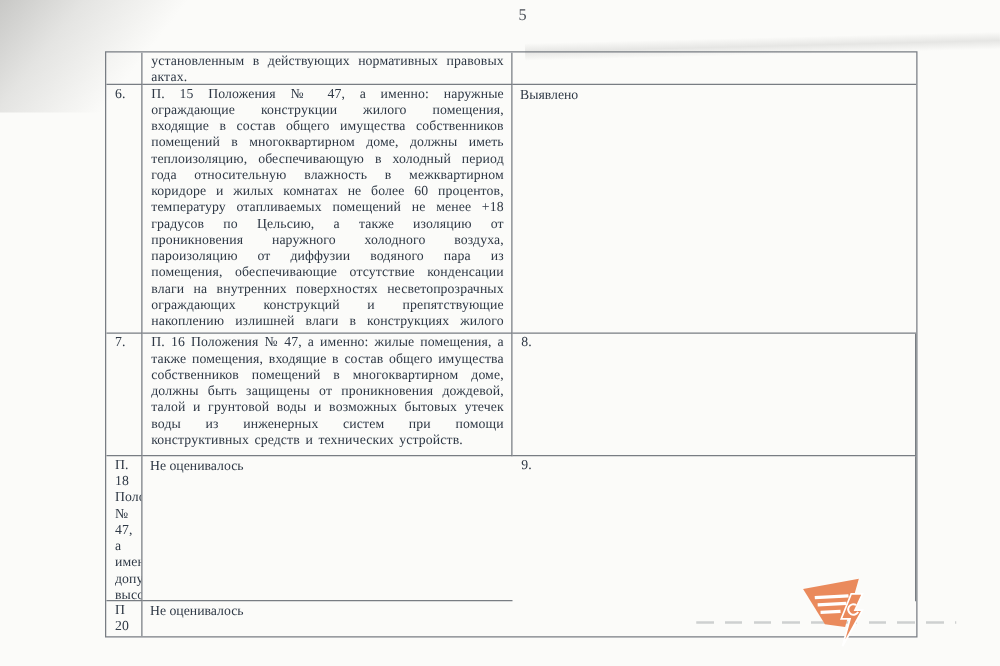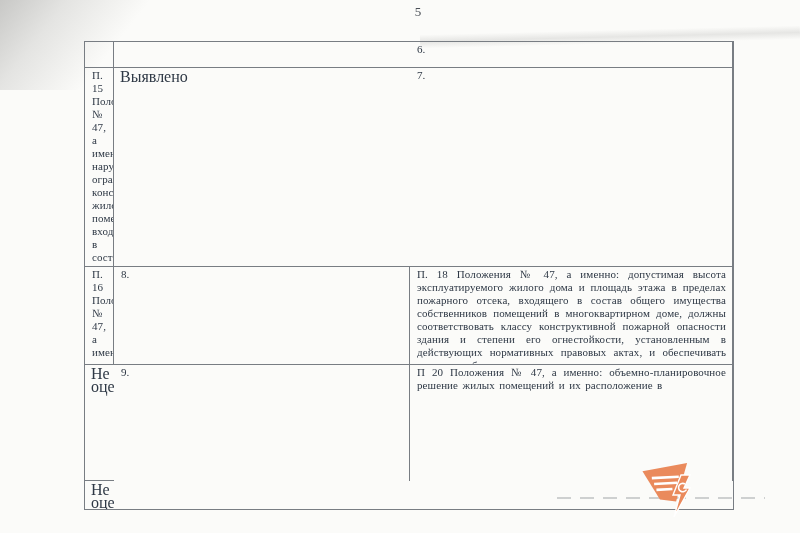--- a/index.html
+++ b/index.html
@@ -45,40 +45,41 @@
   }
   .cell.last-col{border-right:none;}
   .cell.last-row{border-bottom:none;}
   .cell.num{padding:1px 2px 0 7px;}
   .cell.desc{
     padding:1px 6px 1px 7px;
     text-align:justify;
     word-spacing:1.6px;
     letter-spacing:.1px;
   }
-  .cell.status{padding:2px 4px 0 6px;font-size:16px;}
+  .cell.status{padding:2px 4px 0 6px;font-size:11px;}
   
   .wm-logo{position:absolute;left:641px;top:461px;width:54px;height:58px;}
   .wm-dashes{
     position:absolute;left:557px;top:497px;width:208px;height:2px;
     background:repeating-linear-gradient(90deg,#a9adaf 0 14px,rgba(0,0,0,0) 14px 23px);
     opacity:.55;
   }
 </style>
 </head>
 <body>
 
 <div class="corner-shadow"></div>
 <div class="top-streak"></div>
 
 <div class="page-number">5</div>
 
 <div class="doc-table">
 
   <div class="cell num"></div>
+  <div class="cell desc">установленным в действующих нормативных правовых актах.</div>
   <div class="cell status last-col"></div>
 
   <div class="cell num">6.</div>
   <div class="cell desc">П. 15 Положения № 47, а именно: наружные ограждающие конструкции жилого помещения, входящие в состав общего имущества собственников помещений в многоквартирном доме, должны иметь теплоизоляцию, обеспечивающую в холодный период года относительную влажность в межквартирном коридоре и жилых комнатах не более 60 процентов, температуру отапливаемых помещений не менее +18 градусов по Цельсию, а также изоляцию от проникновения наружного холодного воздуха, пароизоляцию от диффузии водяного пара из помещения, обеспечивающие отсутствие конденсации влаги на внутренних поверхностях несветопрозрачных ограждающих конструкций и препятствующие накоплению излишней влаги в конструкциях жилого дома.</div>
   <div class="cell status last-col">Выявлено</div>
 
   <div class="cell num">7.</div>
   <div class="cell desc">П. 16 Положения № 47, а именно: жилые помещения, а также помещения, входящие в состав общего имущества собственников помещений в многоквартирном доме, должны быть защищены от проникновения дождевой, талой и грунтовой воды и возможных бытовых утечек воды из инженерных систем при помощи конструктивных средств и технических устройств.</div>
 
   <div class="cell num">8.</div>

